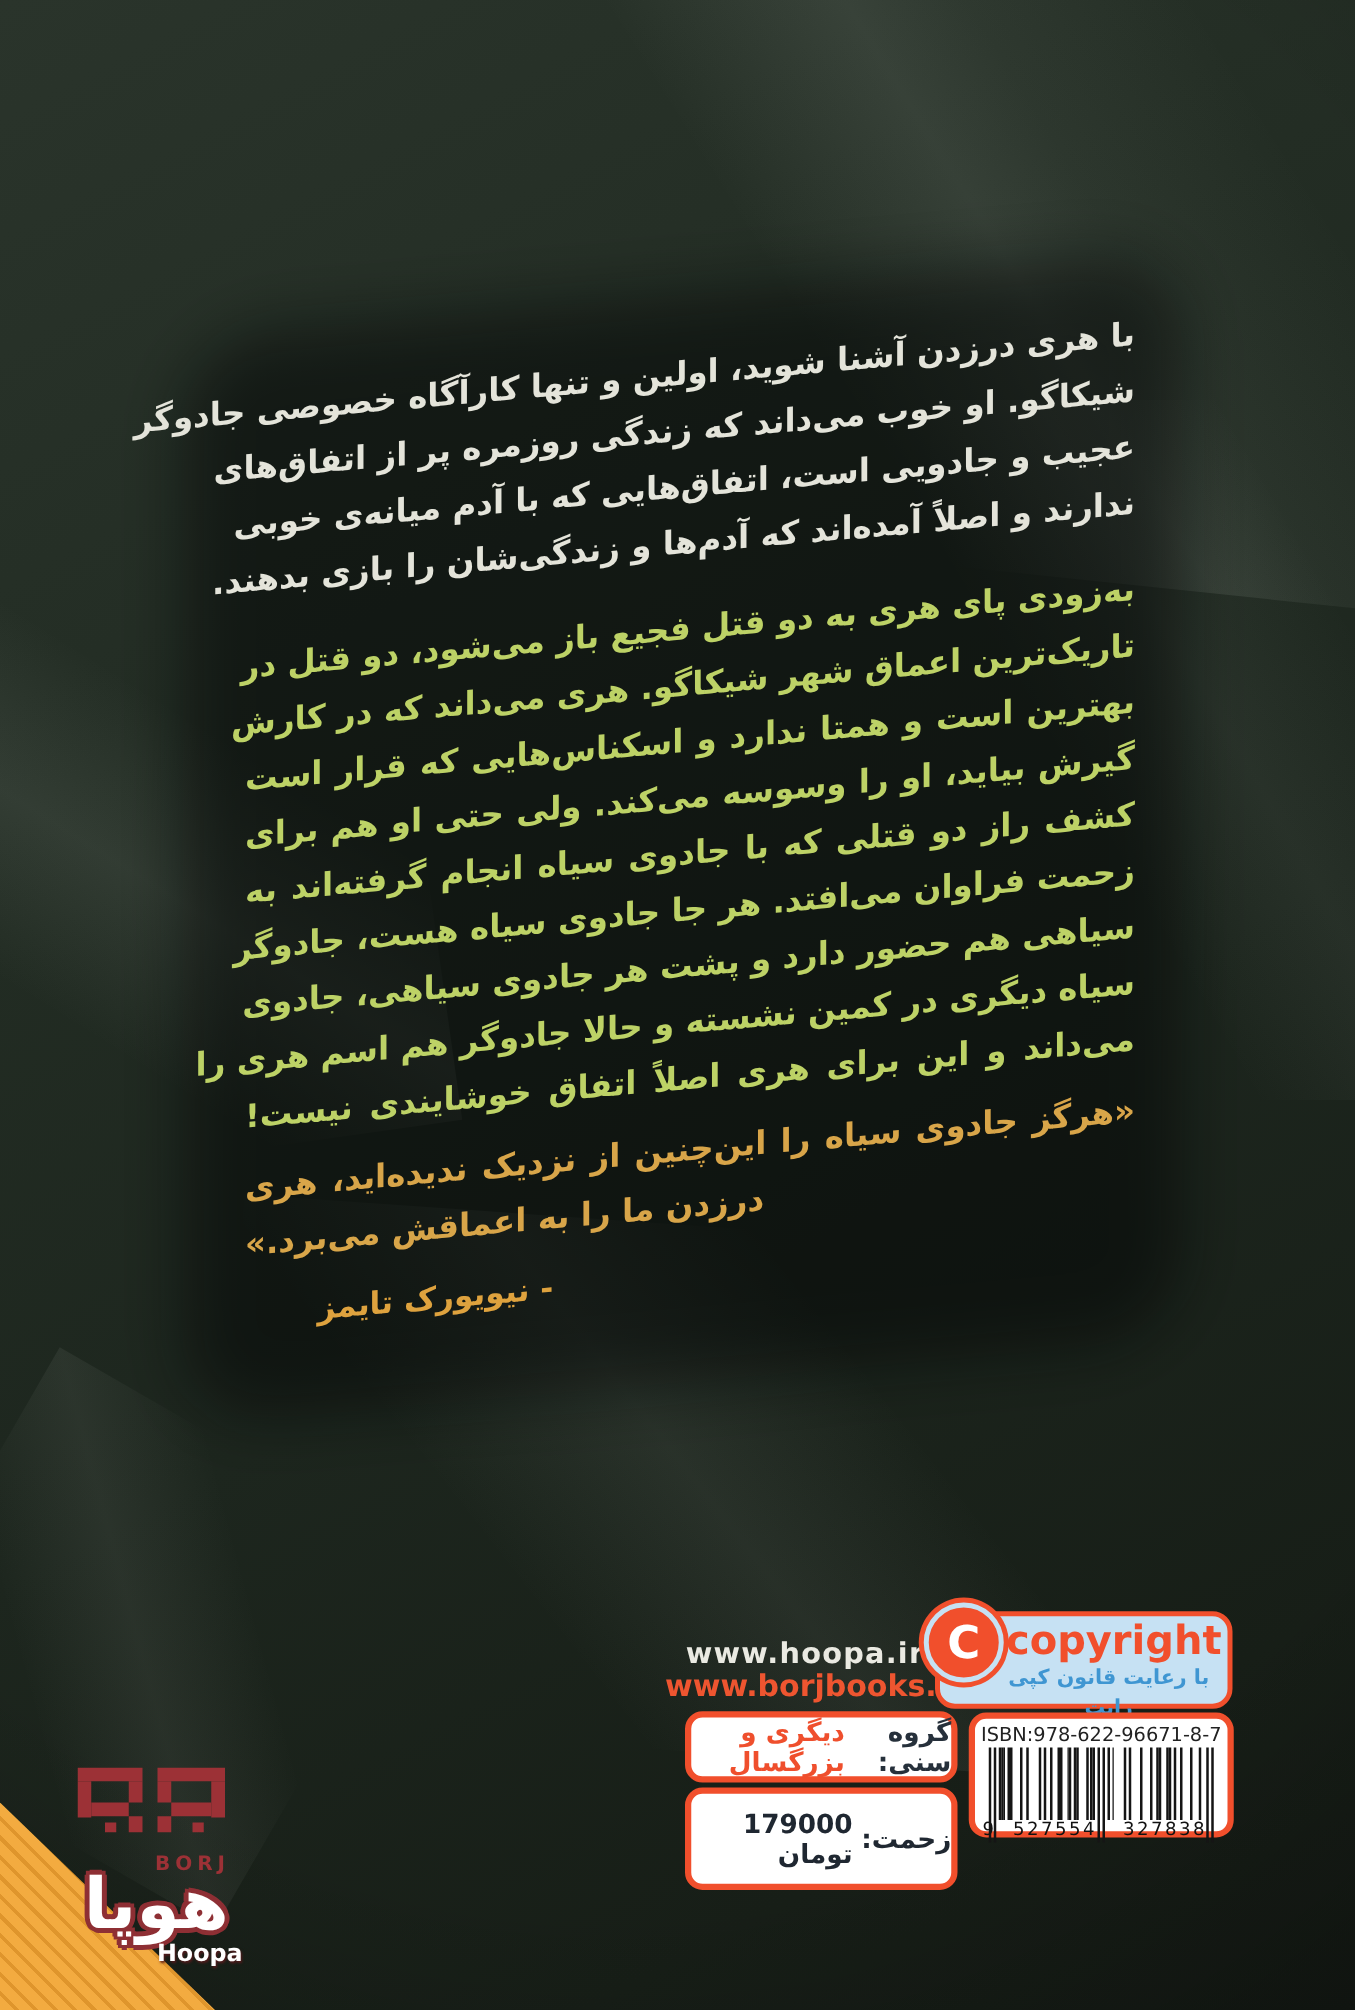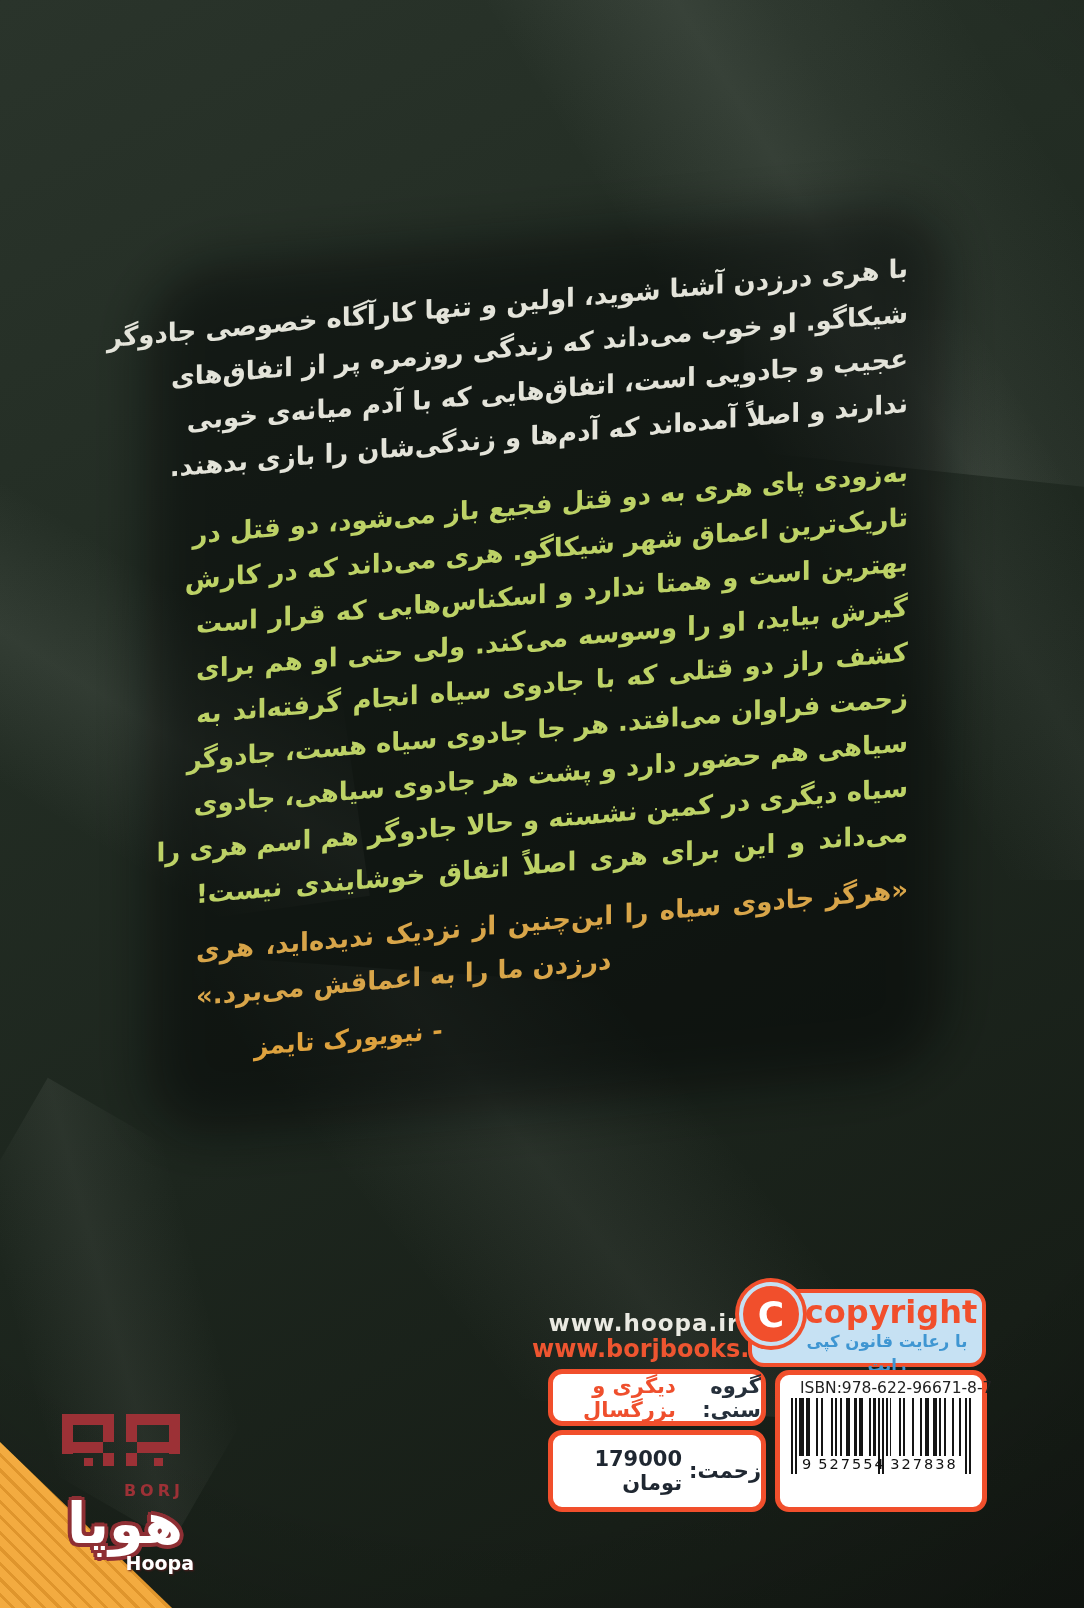--- a/index.html
+++ b/index.html
@@ -73,22 +73,22 @@
   
   .infobox{position:absolute;box-sizing:border-box;background:#fff;border:5px solid #f14f2c;
          border-radius:14px;display:flex;align-items:center;justify-content:center;
          direction:rtl;font-weight:bold;font-size:21px;gap:7px;z-index:2;}
   .agebox{left:548px;top:1369px;width:218px;height:57px;}
   .pricebox{left:548px;top:1430px;width:218px;height:82px;color:#1f2731;}
   .agebox .label{color:#26303b;}
   .agebox .value{color:#ef4f2d;}
 
   
-  .bcbox{position:absolute;left:775px;top:1370px;width:212px;height:142px;box-sizing:border-box;
-         background:#fff;border:5px solid #f14f2c;border-radius:14px;padding:3px 20px 0;z-index:2;}
+  .bcbox{position:absolute;left:775px;top:1370px;width:212px;height:100px;box-sizing:border-box;
+         background:#fff;border:5px solid #f14f2c;border-radius:14px;padding:3px 4px 0;z-index:2;}
   .bc-isbn{font-size:15.5px;color:#222;text-align:center;white-space:nowrap;line-height:20px;}
   .bc-bars{position:relative;height:78px;display:flex;align-items:flex-start;justify-content:center;}
   .bc-bars .m{height:58px;flex:none;}
   .bc-bars .m.bar{background:#151515;}
   .bc-bars .m.tall{height:76px;}
   .bc-digits{position:absolute;left:2px;right:2px;top:58px;display:flex;align-items:flex-start;
          font-size:14.5px;color:#111;font-weight:normal;}
   .bc-digits .g1{flex:none;width:14px;text-align:left;}
   .bc-digits .g2,.bc-digits .g3{flex:1;text-align:center;letter-spacing:2px;}
 </style>

